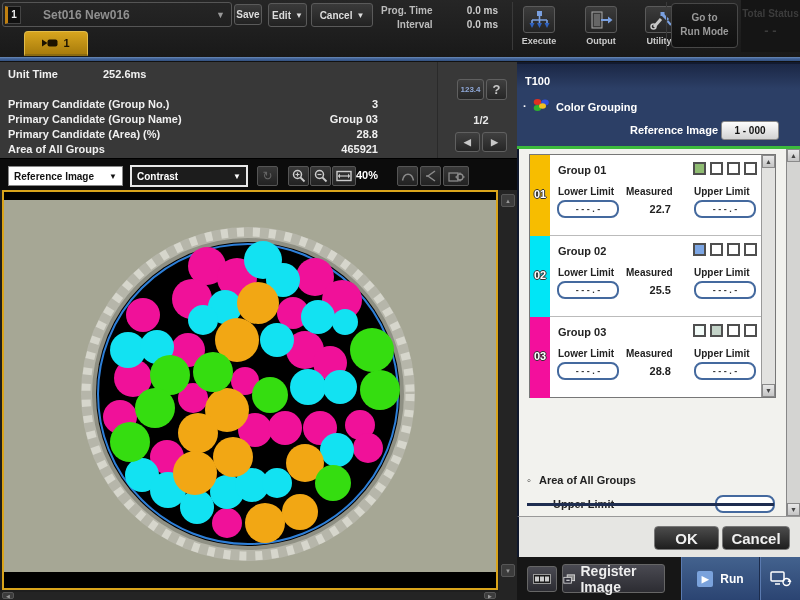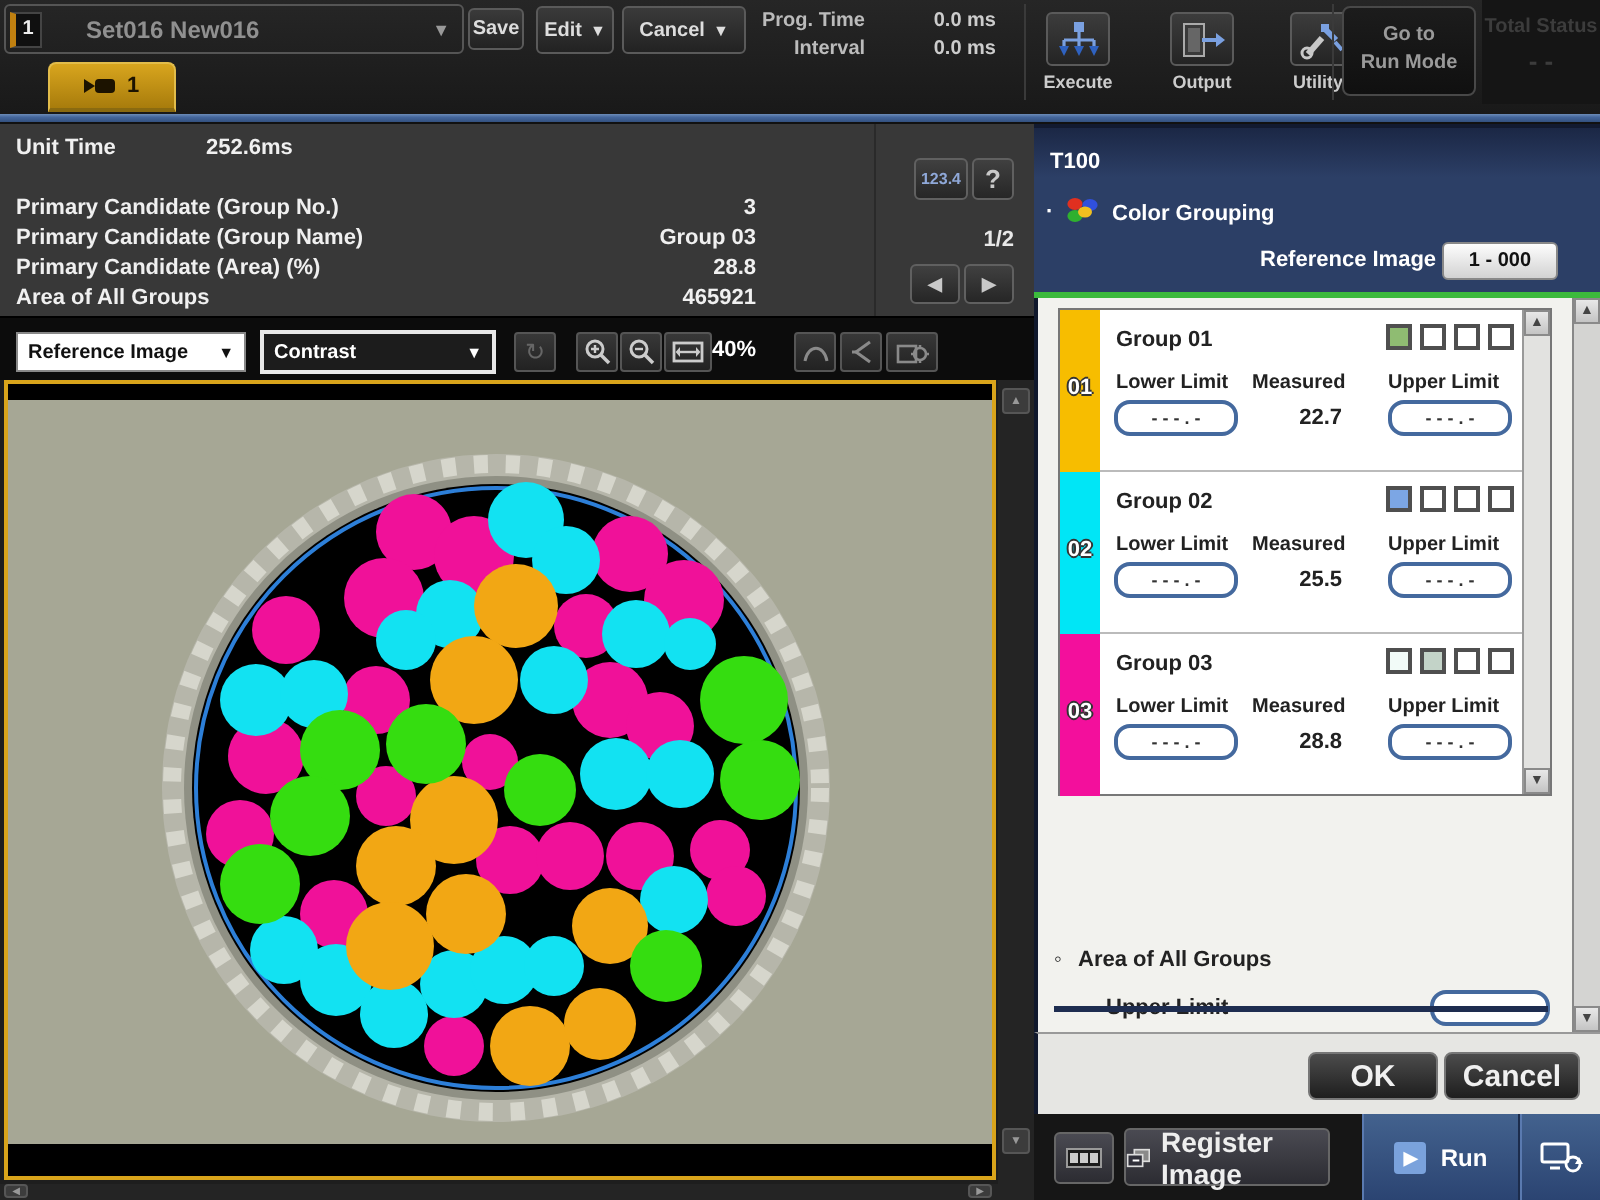--- a/index.html
+++ b/index.html
@@ -168,21 +168,21 @@
     <span class="stvalue" style="top:81px;">465921</span>
 
     <div style="position:absolute;left:437px;top:0;width:1px;height:96px;background:#2a2a2a;"></div>
 
     <div class="pgbtn" style="left:457px;top:17px;width:27px;height:21px;font-size:8px;color:#8fa8d8;">
         <span>123.4</span>
       </div>
     <div class="pgbtn" style="left:486px;top:17px;width:21px;height:21px;font-size:13px;">
         <span>?</span>
       </div>
-    <div style="position:absolute;left:455px;top:52px;width:52px;text-align:right;color:#e8e8e8;font-size:11px;font-weight:bold;">1/2</div>
+    <div style="position:absolute;left:455px;top:52px;width:52px;text-align:center;color:#e8e8e8;font-size:11px;font-weight:bold;">1/2</div>
     <div class="pgbtn" style="left:455px;top:70px;width:25px;height:20px;font-size:9px;">
         <span>◀</span>
       </div>
     <div class="pgbtn" style="left:482px;top:70px;width:25px;height:20px;font-size:9px;">
         <span>▶</span>
       </div>
   </div>
 
   <div id="viewtools">
     <div class="whitedrop" style="left:8px;width:115px;">

